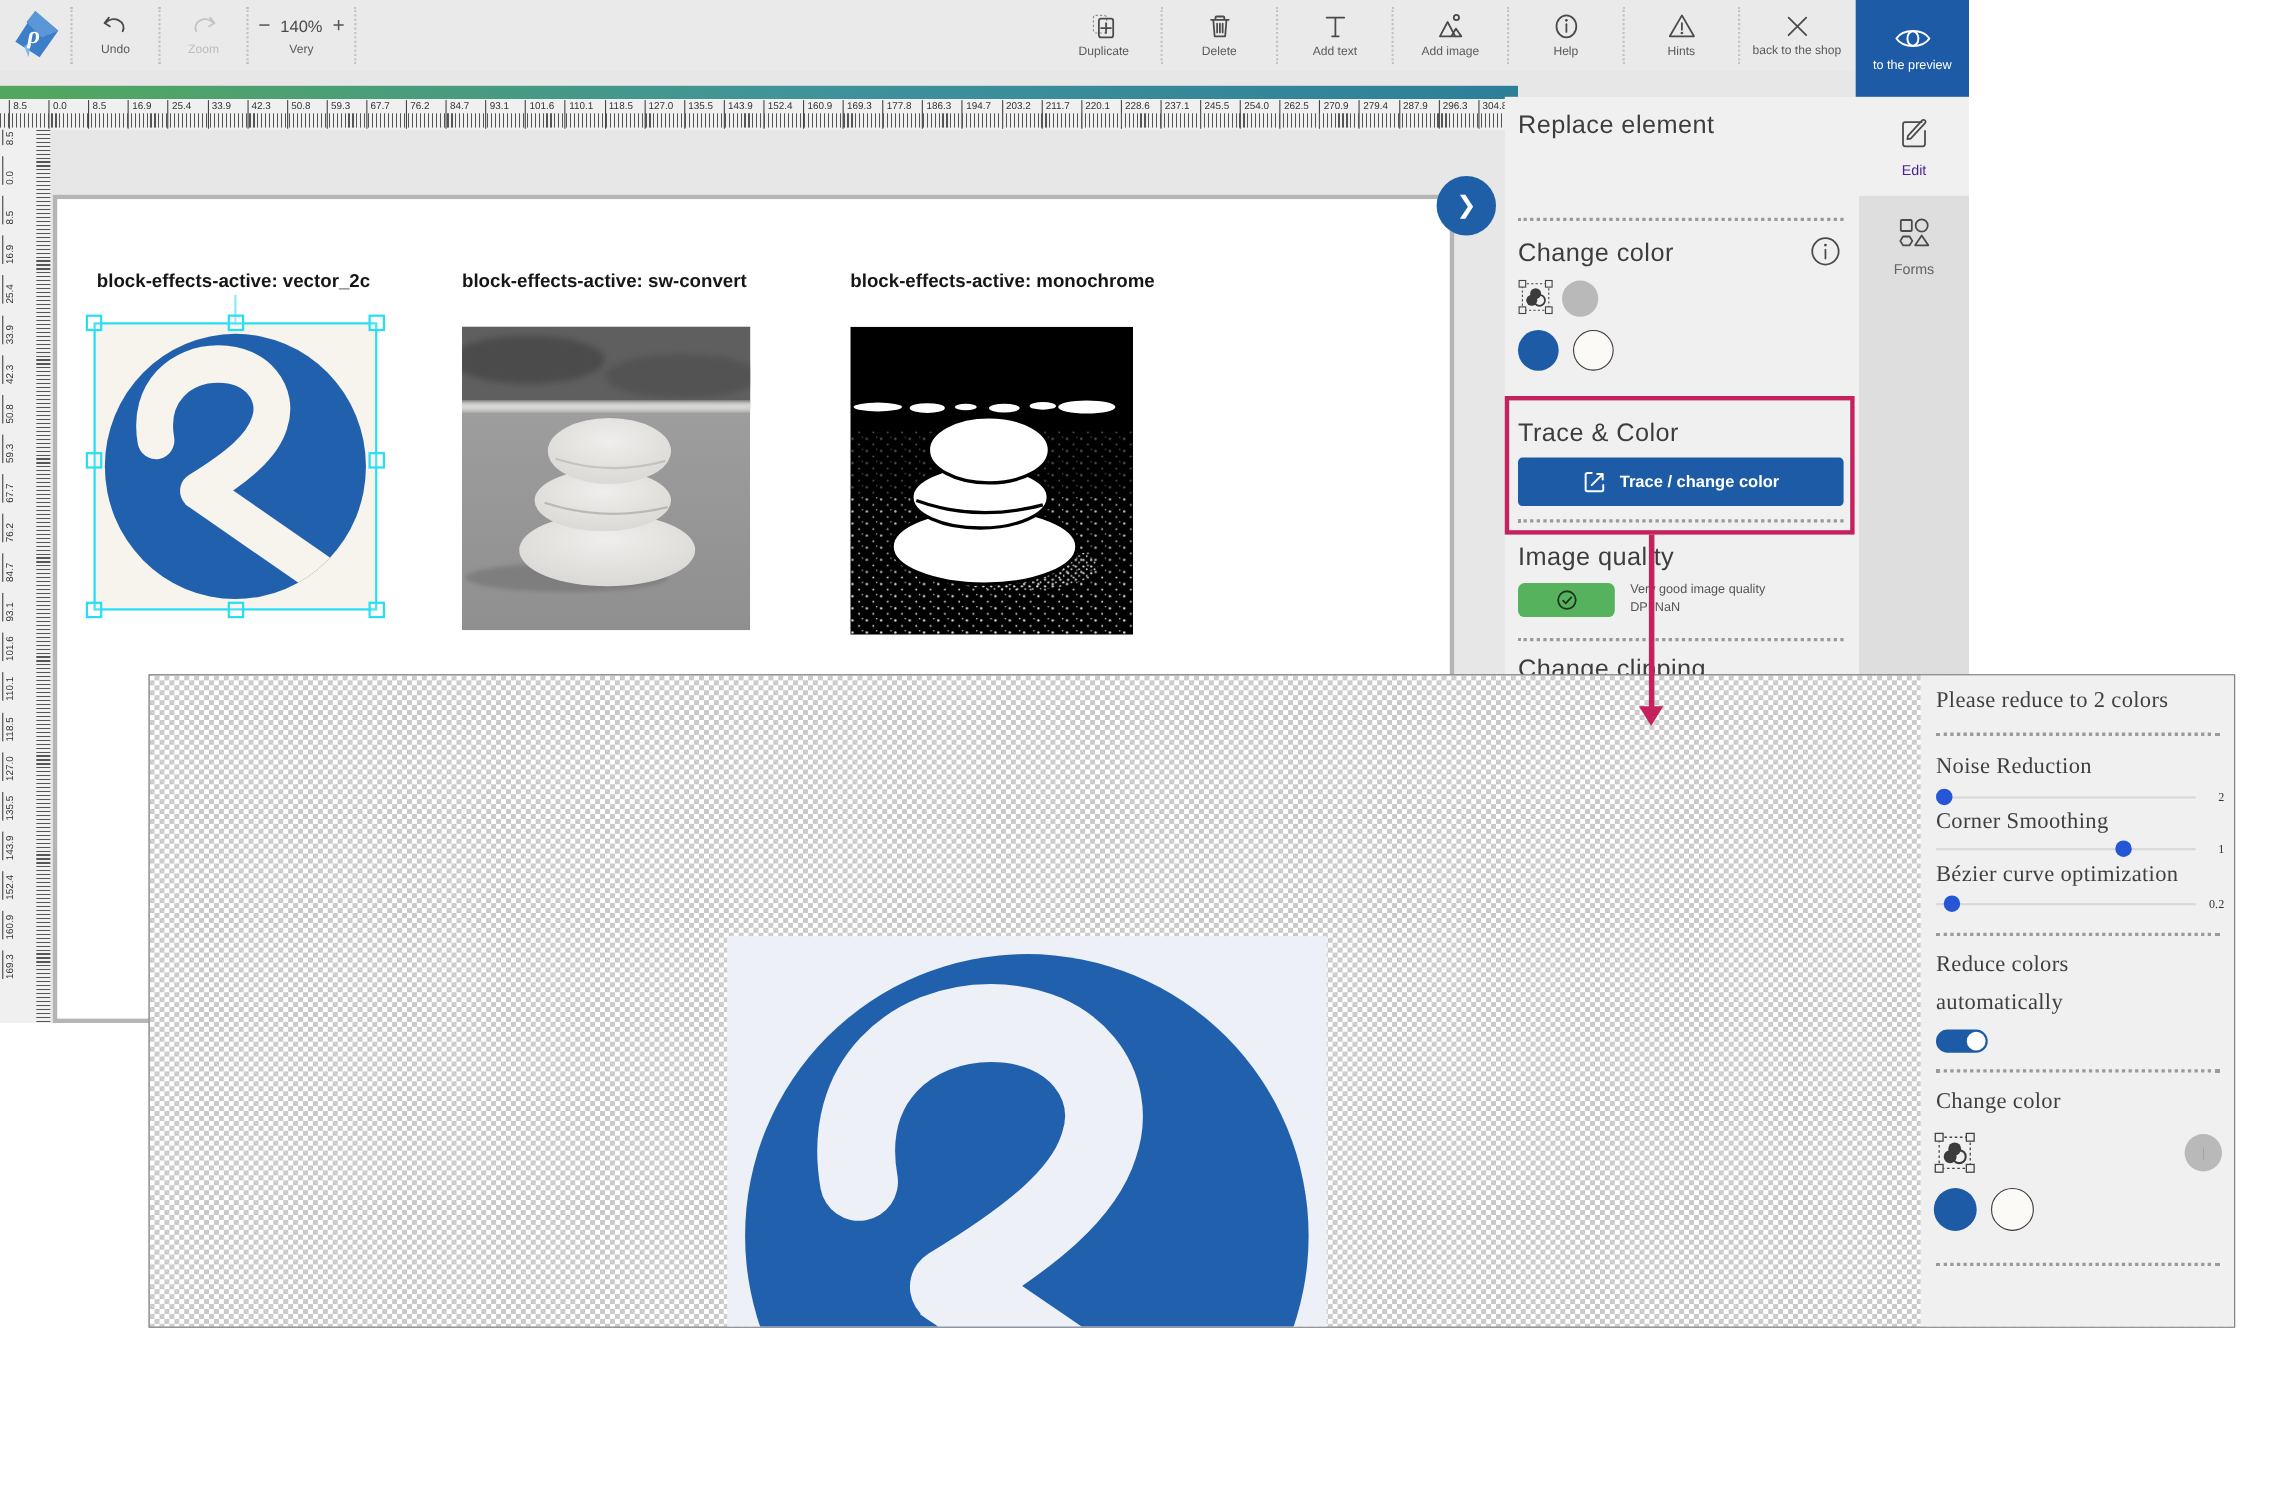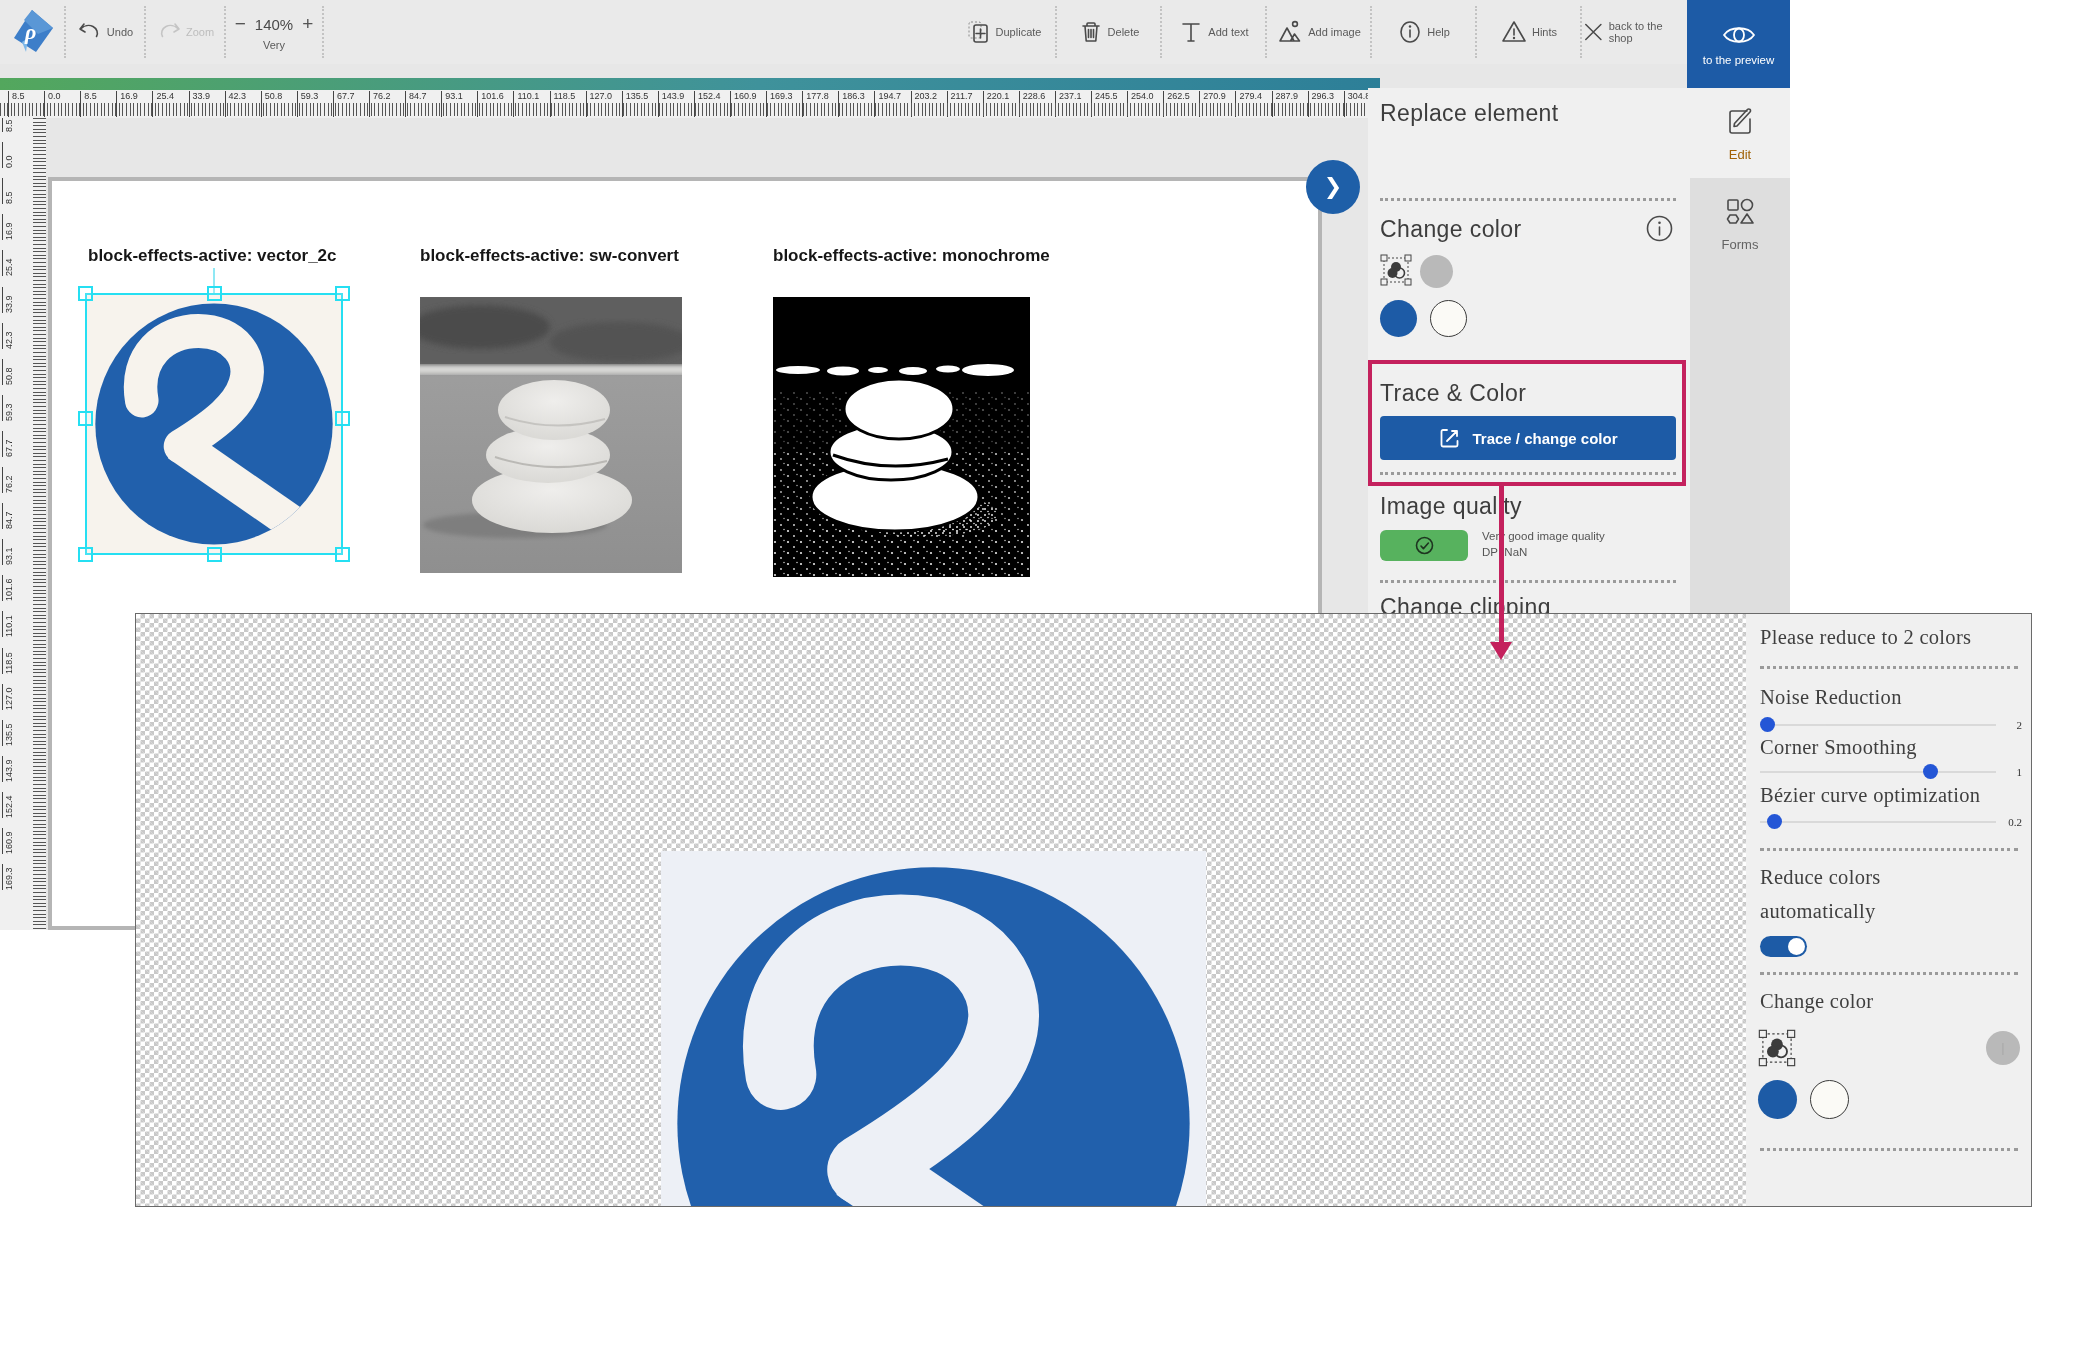--- a/index.html
+++ b/index.html
@@ -2,21 +2,21 @@
 <html><head>
 <meta charset="utf-8">
 <style>
   html,body{margin:0;padding:0;background:#fff;}
   body{font-family:"Liberation Sans","DejaVu Sans",sans-serif;-webkit-font-smoothing:antialiased;}
   #stage{position:relative;width:2083px;height:1358px;background:#fff;overflow:hidden;}
   
   #app{position:absolute;left:0;top:0;width:1790px;height:930px;background:#e7e7e7;}
   #toolbar{position:absolute;left:0;top:0;width:1790px;height:64px;background:#eaeaea;display:flex;align-items:stretch;}
   .tb-sep{width:0;border-left:2px dotted #c3c3c3;margin:6px 0;}
-  .tb-btn{display:flex;flex-direction:row;align-items:center;justify-content:center;gap:4px;color:#5a5a5a;font-size:11px;cursor:pointer;}
+  .tb-btn{display:flex;flex-direction:column;align-items:center;justify-content:center;gap:4px;color:#5a5a5a;font-size:11px;cursor:pointer;}
   .tb-btn svg{display:block;}
   .tb-btn.disabled{color:#bdbdbd;}
   .tb-btn.disabled svg *{stroke:#c4c4c4;}
   .tb-left .tb-btn{width:78px;}
   .tb-right{display:flex;position:absolute;left:952px;top:0;height:64px;}
   .tb-right .tb-btn{width:103px;}
   #logo{width:64px;display:flex;align-items:center;justify-content:center;}
   #zoom-group{width:96px;display:flex;flex-direction:column;align-items:center;justify-content:center;gap:4px;color:#5a5a5a;font-size:11px;}
   .zoom-row{display:flex;align-items:center;gap:9px;font-size:15px;color:#4a4a4a;}
   .zoom-row .zbtn{font-size:19px;cursor:pointer;color:#555;}
@@ -43,21 +43,21 @@
   .p-abs{position:absolute;}
   .heading{font-size:23px;color:#3d3d3d;letter-spacing:.4px;}
   .divider{height:0;border-top:3px dotted #9a9a9a;}
   .blue-btn{background:#1d5ba6;color:#fff;border-radius:4px;display:flex;align-items:center;justify-content:center;gap:10px;font-weight:bold;cursor:pointer;}
   .swatch{border-radius:50%;box-sizing:border-box;cursor:pointer;}
   .sw-blue{background:#1d5ba6;}
   .sw-white{background:#fbfaf6;border:1.5px solid #3a3a3a;}
   .sw-gray{background:#b9b9b9;}
   .grp-icon{position:relative;}
   #tabs{position:absolute;left:1690px;top:88px;width:100px;height:842px;background:#dedede;}
-  .tab{height:90px;display:flex;flex-direction:column;align-items:center;justify-content:center;gap:8px;font-size:13px;color:#a16207;cursor:pointer;}
+  .tab{height:90px;display:flex;flex-direction:column;align-items:center;justify-content:center;gap:8px;font-size:13px;color:#4c1d95;cursor:pointer;}
   .tab.active{background:#f0f0f0;}
   .tab.inactive{color:#636363;}
   
   #hibox{position:absolute;left:1368px;top:360px;width:318px;height:126px;border:4px solid #c4215d;box-sizing:border-box;z-index:35;pointer-events:none;}
   #arrow-line{position:absolute;left:1499px;top:486px;width:5px;height:158px;background:#c4215d;z-index:40;pointer-events:none;}
   #arrow-head{position:absolute;left:1490px;top:642px;width:0;height:0;border-left:11px solid transparent;border-right:11px solid transparent;border-top:18px solid #c4215d;z-index:40;pointer-events:none;}
   
   #popup{position:absolute;left:135px;top:613px;width:1897px;height:594px;border:1px solid #6a6a6a;box-sizing:border-box;z-index:20;overflow:hidden;background-color:#fff;
     background-image:linear-gradient(45deg,#c8c8c8 25%,transparent 25%,transparent 75%,#c8c8c8 75%),linear-gradient(45deg,#c8c8c8 25%,transparent 25%,transparent 75%,#c8c8c8 75%);
     background-size:9px 9px;background-position:0 0,4.5px 4.5px;}

